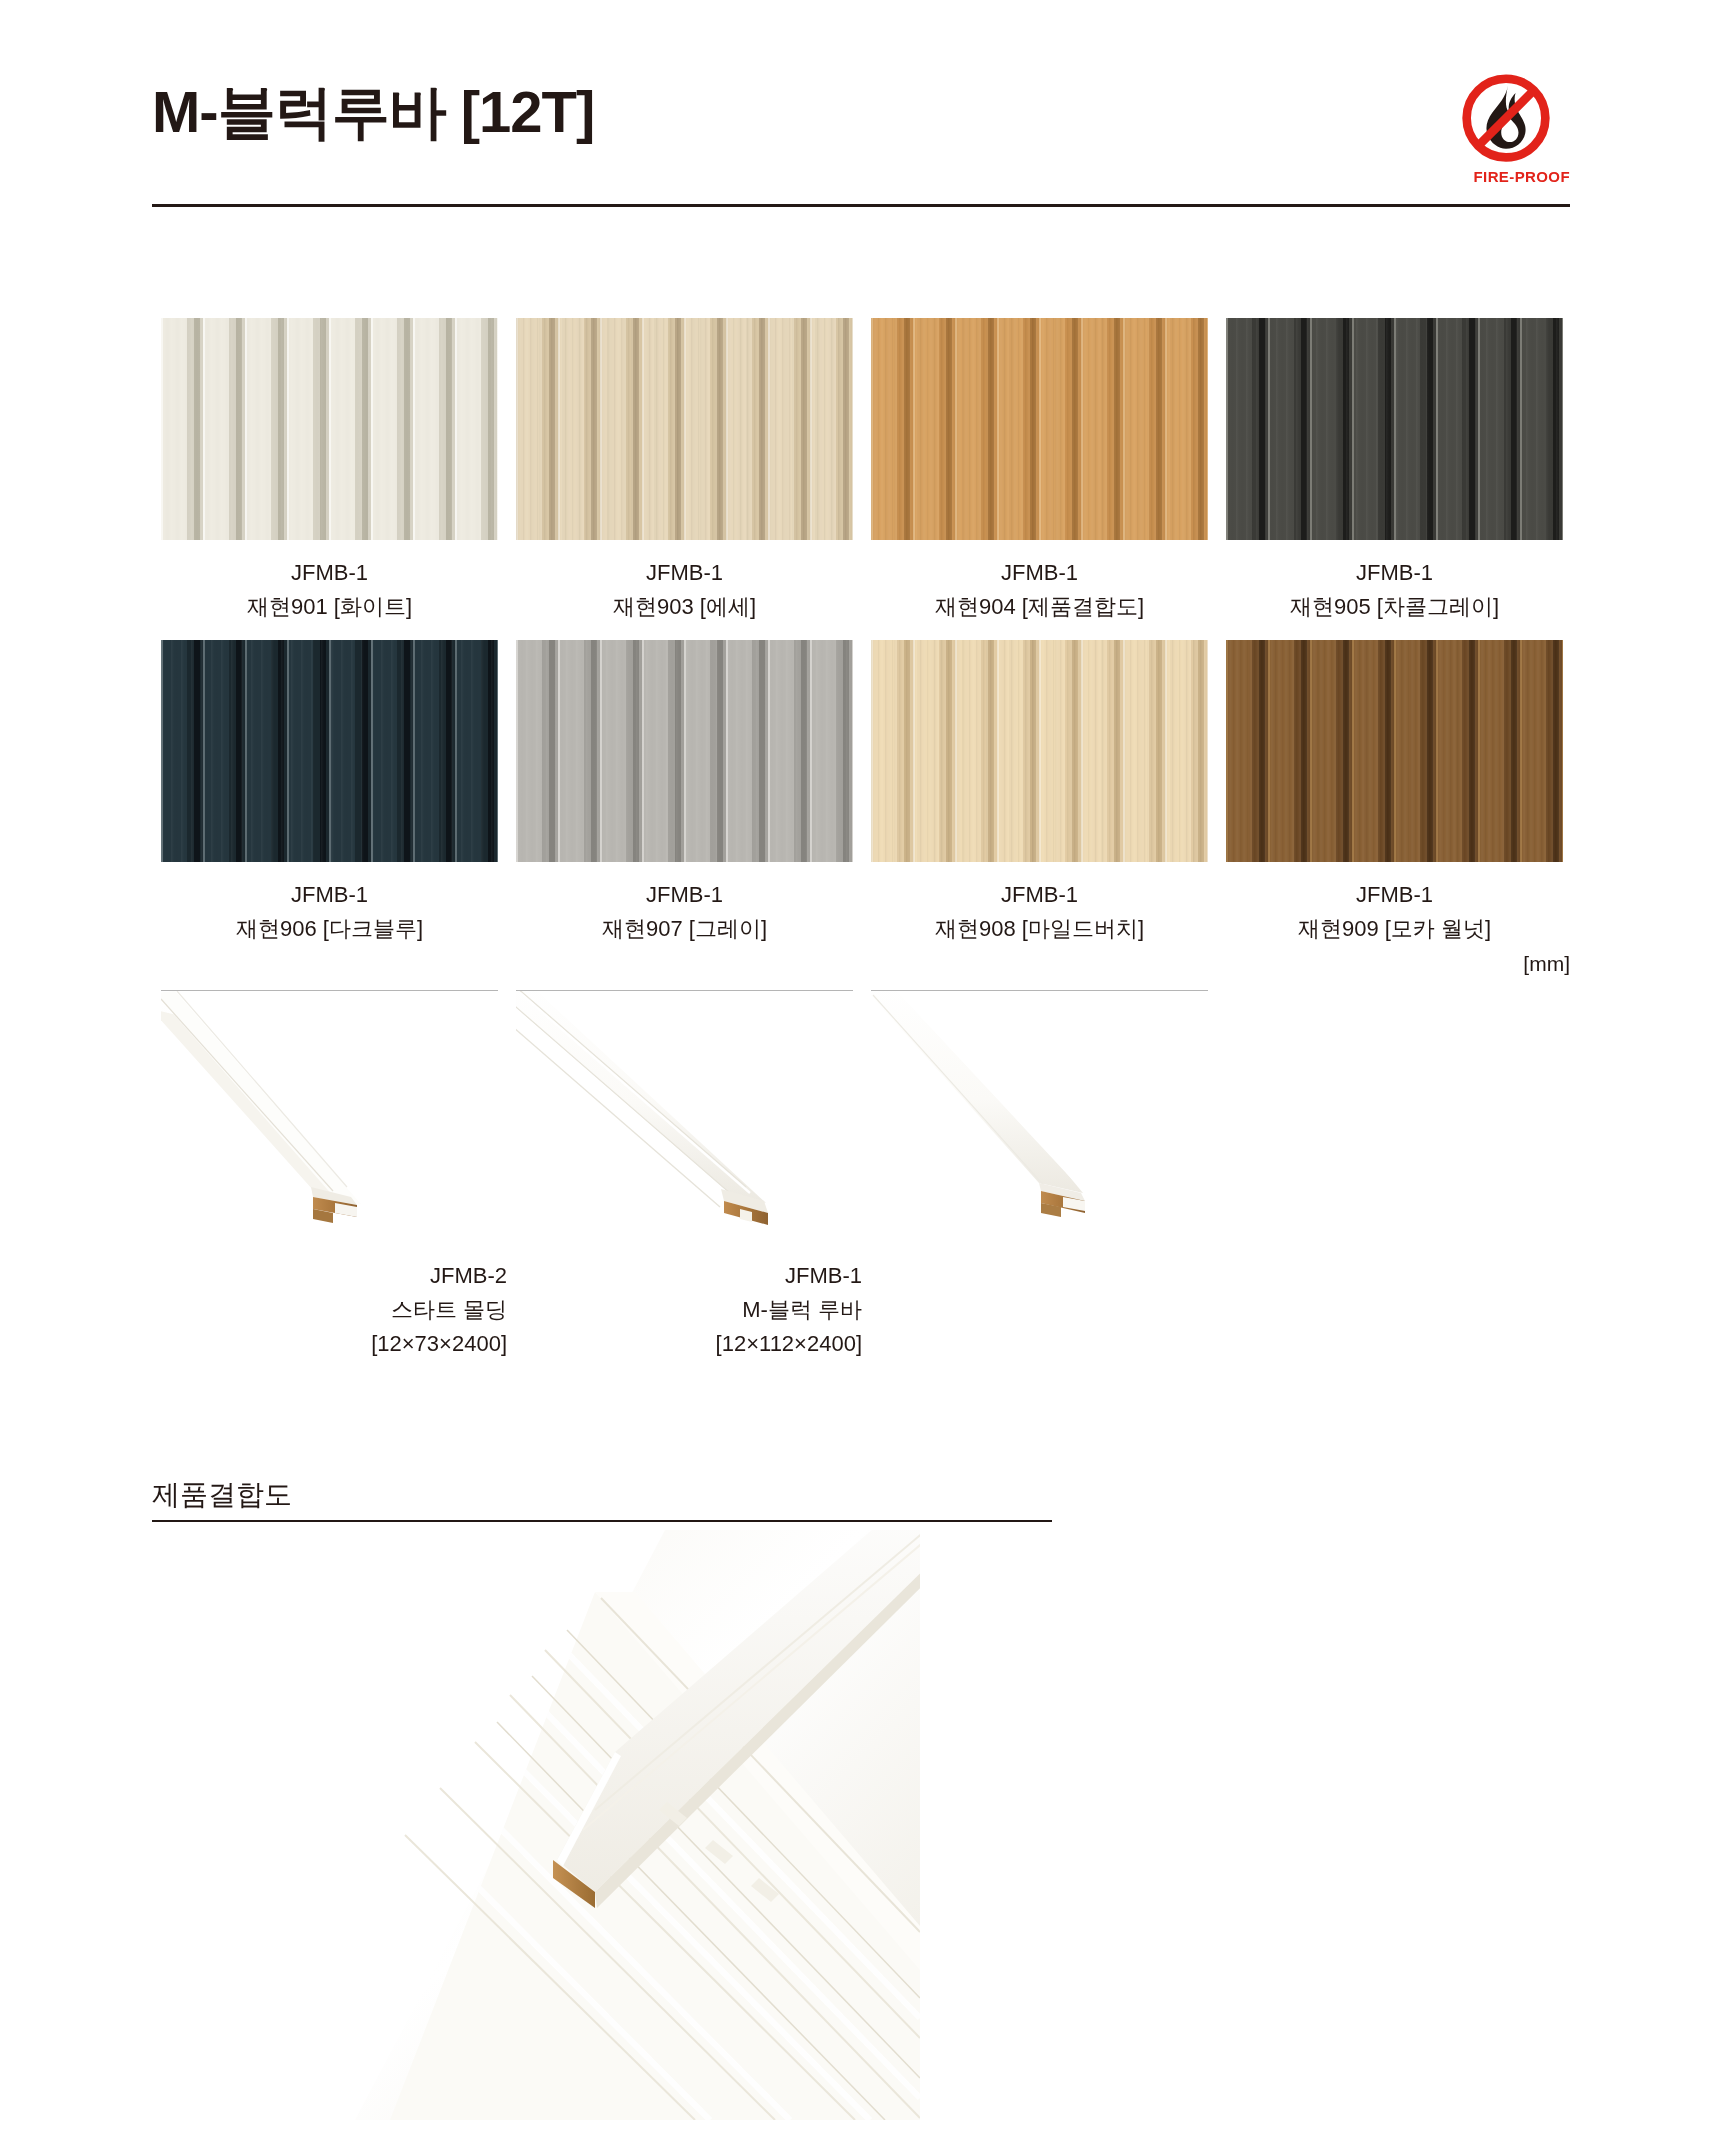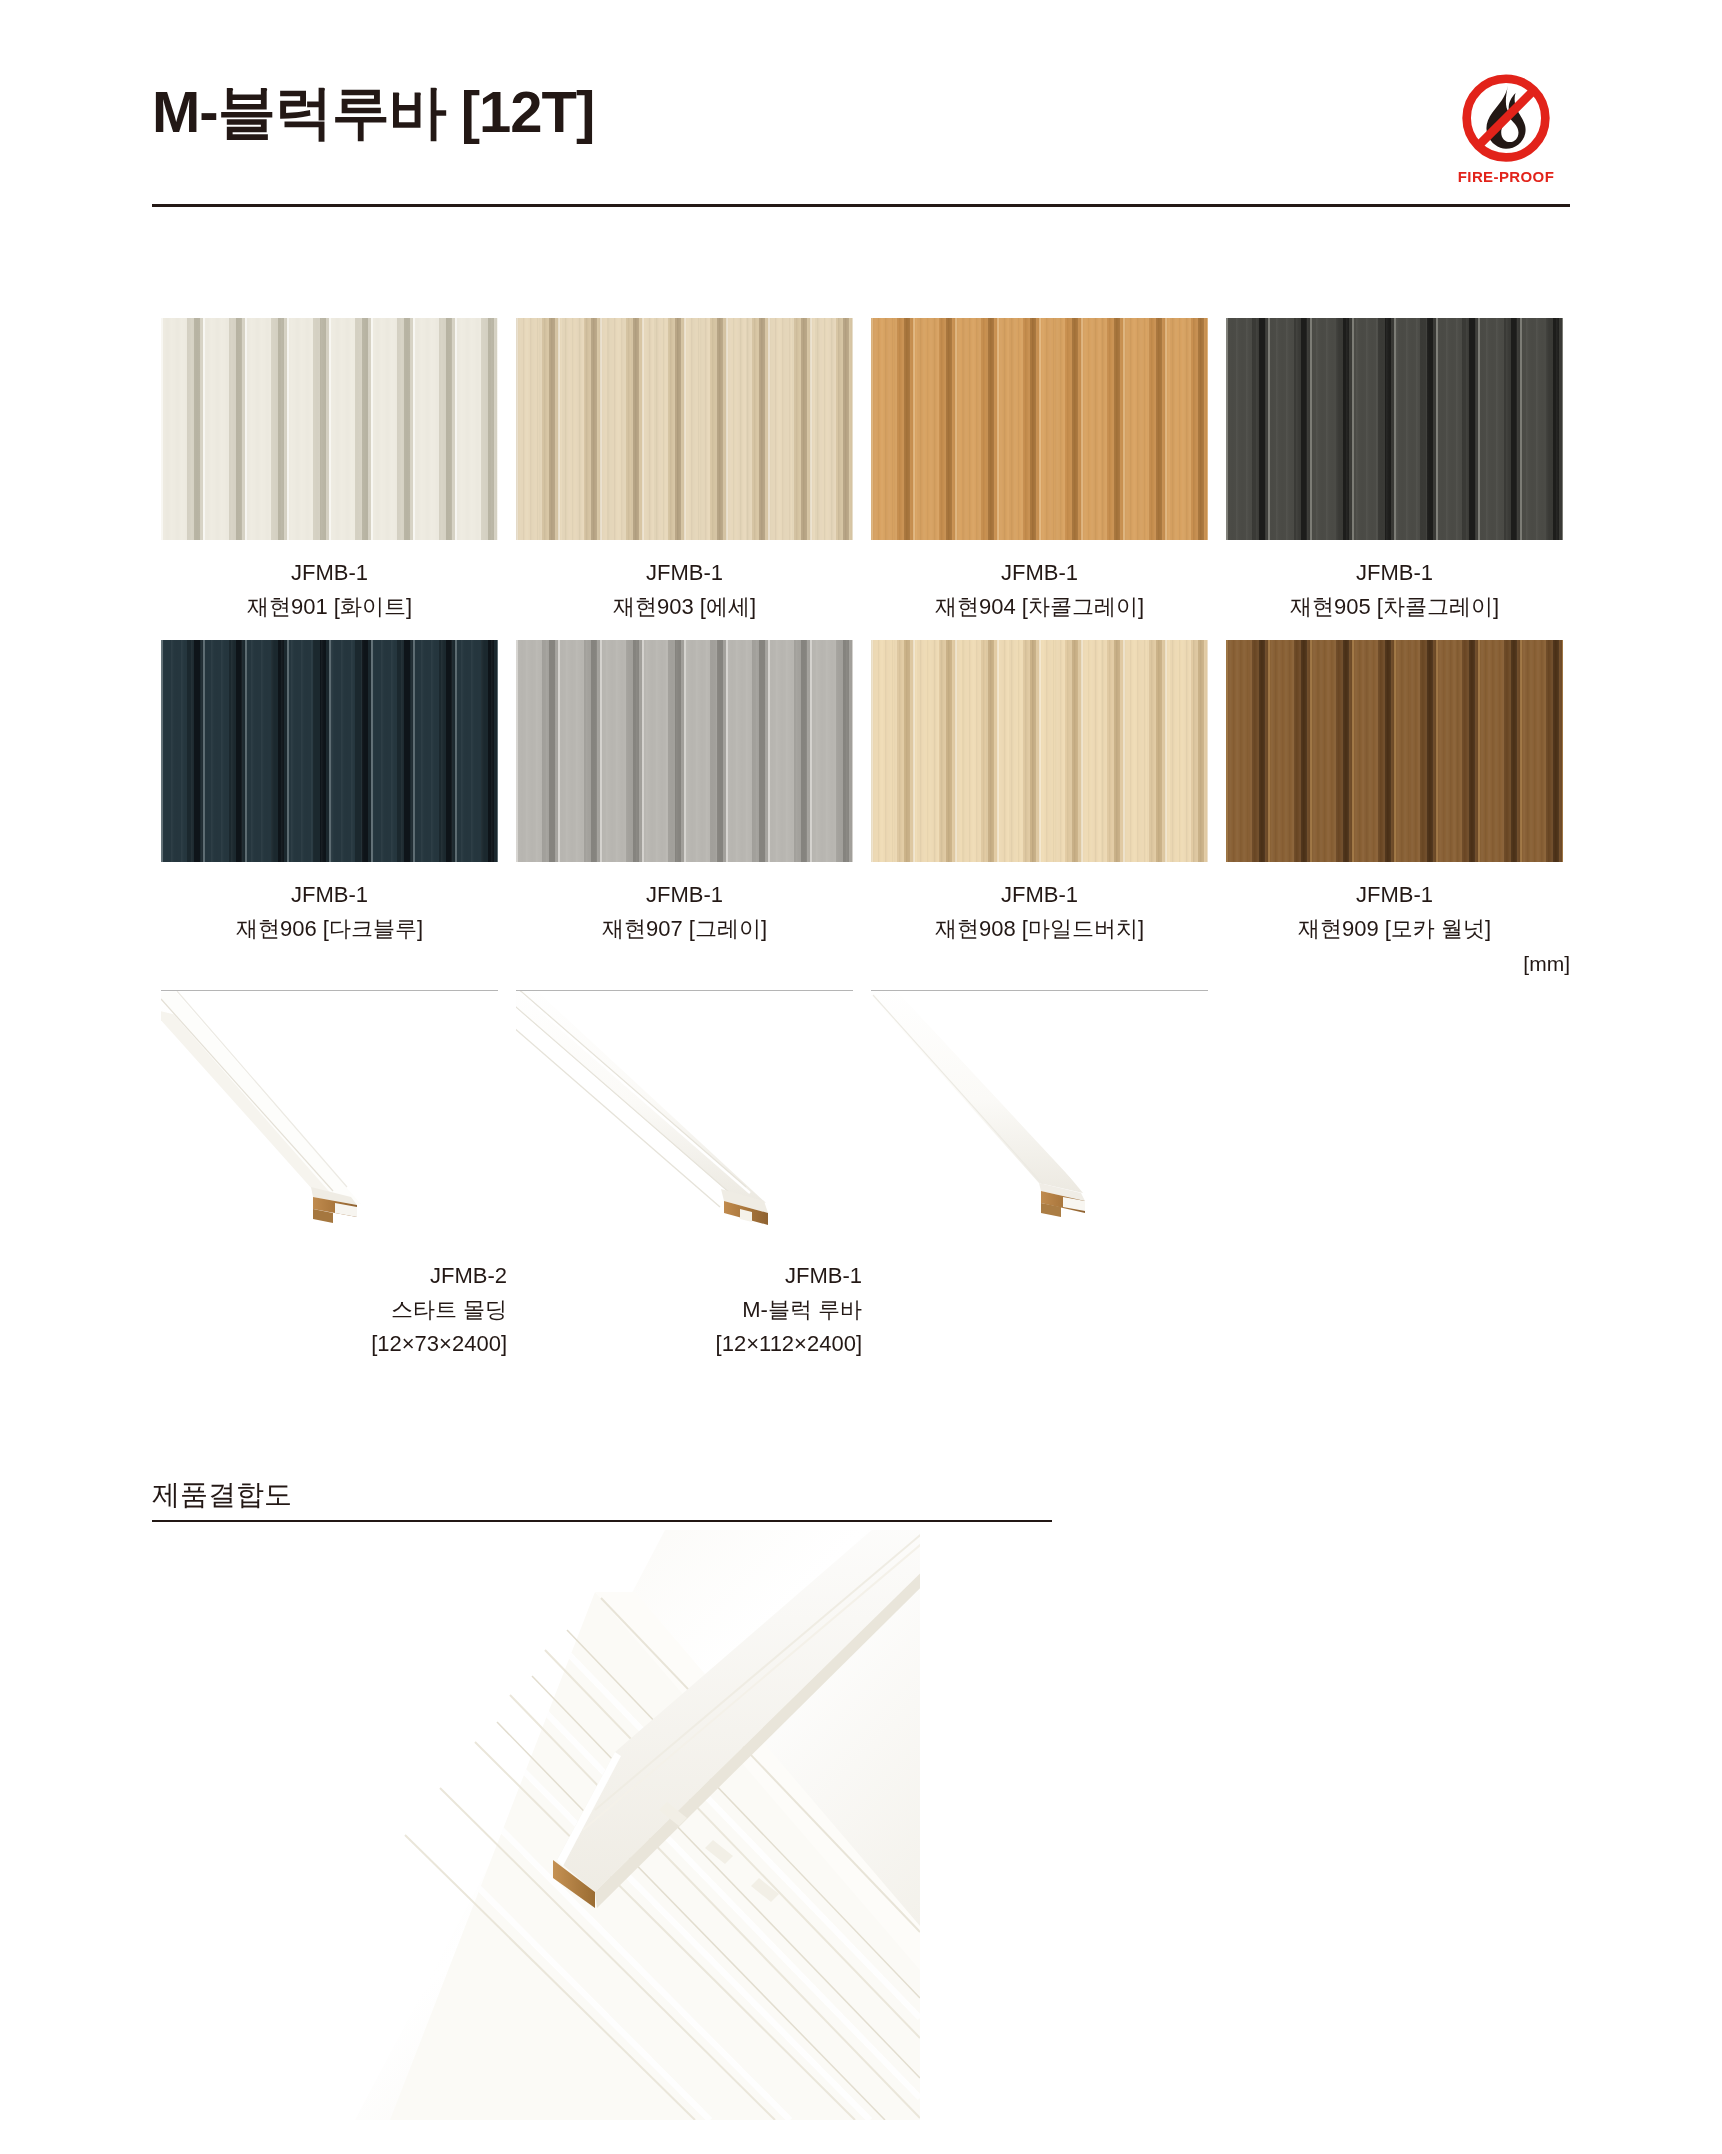--- a/index.html
+++ b/index.html
@@ -12,21 +12,21 @@
   .header{position:absolute;left:152px;top:72px;width:1418px;height:130px;}
   .page-title{
     position:absolute;left:0;top:2px;
     font-size:58px;font-weight:700;letter-spacing:-1px;color:#231815;
     white-space:nowrap;
   }
   .header-rule{position:absolute;left:0;top:132px;width:1418px;height:3px;background:#231815;}
   .fireproof{position:absolute;right:0;top:0px;width:128px;height:128px;}
   .fp-circle{position:absolute;left:16px;top:0;width:96px;height:96px;}
   .fp-label{
-    position:absolute;left:0;top:96px;width:128px;text-align:center;
+    position:absolute;left:0;top:96px;width:128px;text-align:right;
     font-size:15px;font-weight:700;color:#e2231a;letter-spacing:0.4px;
   }
 
   
   .swatch-grid{position:absolute;left:152px;top:318px;width:1420px;}
   .swatch-row{display:flex;gap:0;margin-bottom:16px;}
   .swatch-cell{width:355px;box-sizing:border-box;}
   .swatch-img{
     width:337px;height:222px;margin:0 auto;position:relative;overflow:hidden;
     background:#ddd;
@@ -106,21 +106,21 @@
       </div>
     </div>
     <div class="swatch-cell">
       <div class="swatch-img" style="background: rgb(217, 163, 98);">
           <div class="slats" style="background: repeating-linear-gradient(90deg, rgb(232, 189, 134) 0px, rgb(232, 189, 134) 2px, rgb(217, 163, 98) 2px, rgb(217, 163, 98) 26px, rgb(201, 144, 79) 26px, rgb(201, 144, 79) 33px, rgb(169, 118, 60) 33px, rgb(169, 118, 60) 39px, rgb(201, 144, 79) 39px, rgb(201, 144, 79) 42px);">
             <div style="position: absolute; inset: 0px; opacity: 0.3; background: repeating-linear-gradient(90deg, rgba(0, 0, 0, 0.16) 0px, rgba(0, 0, 0, 0) 2px, rgba(255, 255, 255, 0.14) 4px, rgba(0, 0, 0, 0) 7px), repeating-linear-gradient(90deg, rgba(0, 0, 0, 0.1) 0px, rgba(0, 0, 0, 0) 11px, rgba(0, 0, 0, 0.08) 17px, rgba(0, 0, 0, 0) 23px);"></div>
           </div>
         </div>
       <div class="swatch-cap">
         <div class="cap-code">JFMB-1</div>
-        <div class="cap-name">재현904 [차콜그레이]</div>
+        <div class="cap-name">재현904 [제품결합도]</div>
       </div>
     </div>
     <div class="swatch-cell">
       <div class="swatch-img" style="background: rgb(75, 75, 70);">
           <div class="slats" style="background: repeating-linear-gradient(90deg, rgb(125, 125, 118) 0px, rgb(125, 125, 118) 2px, rgb(75, 75, 70) 2px, rgb(75, 75, 70) 26px, rgb(58, 58, 54) 26px, rgb(58, 58, 54) 33px, rgb(29, 29, 27) 33px, rgb(29, 29, 27) 39px, rgb(58, 58, 54) 39px, rgb(58, 58, 54) 42px);">
             <div style="position: absolute; inset: 0px; opacity: 0.1; background: repeating-linear-gradient(90deg, rgba(255, 255, 255, 0.5) 0px, rgba(255, 255, 255, 0) 3px, rgba(0, 0, 0, 0.12) 6px, rgba(0, 0, 0, 0) 10px);"></div>
           </div>
         </div>
       <div class="swatch-cap">
         <div class="cap-code">JFMB-1</div>

